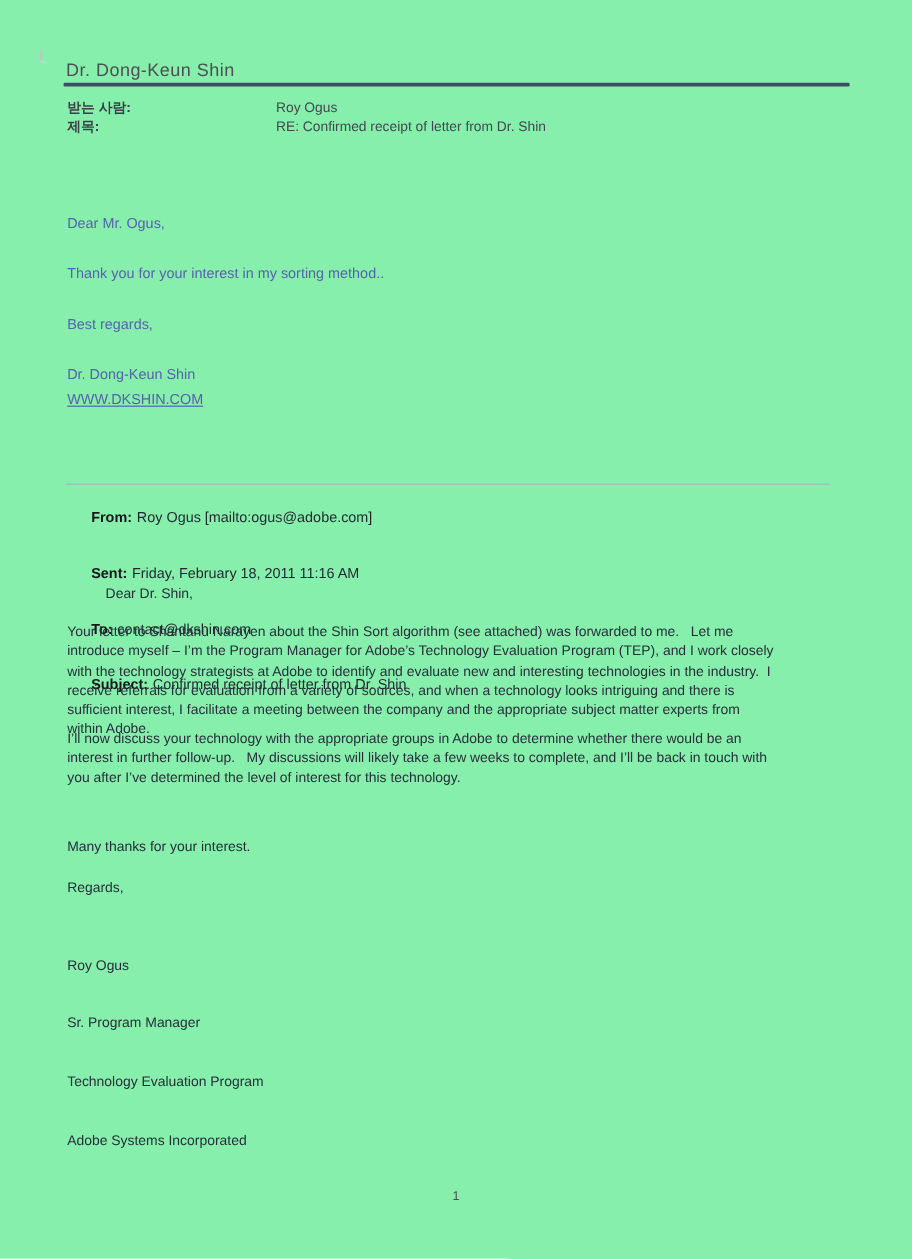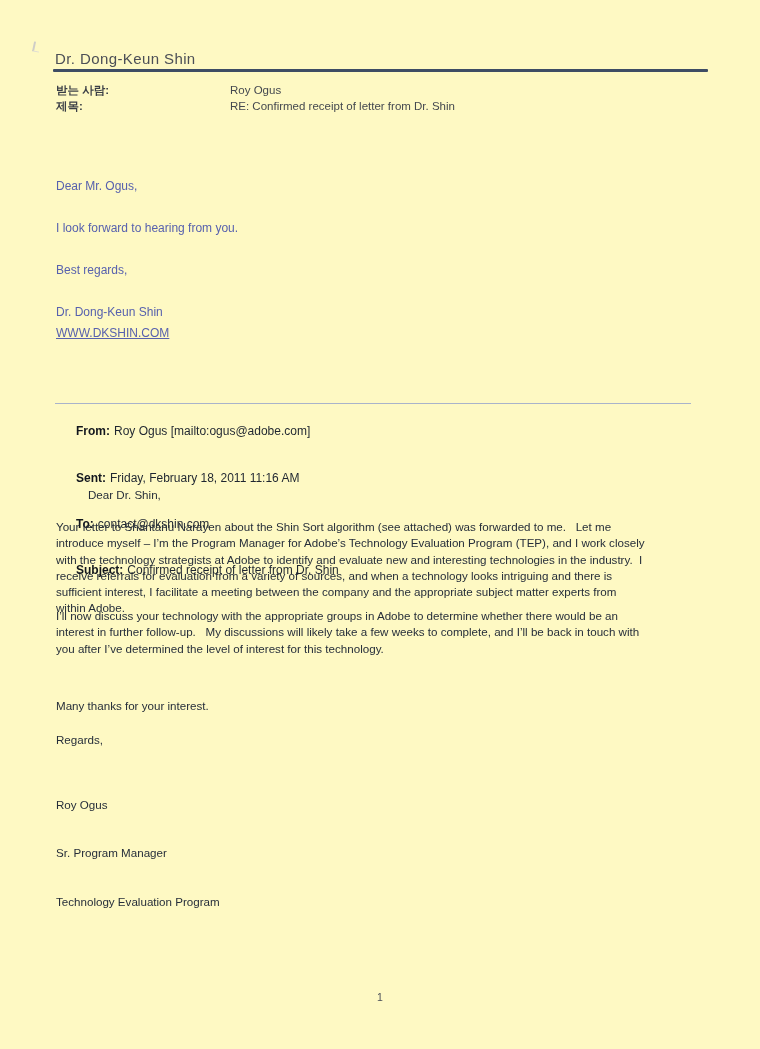--- a/index.html
+++ b/index.html
@@ -1,21 +1,21 @@
 <!DOCTYPE html>
 <html><head>
 <meta charset="utf-8">
 <style>
   html, body { margin: 0; padding: 0; }
   body {
     width: 760px; height: 1049px;
     background: #ffffff;
     font-family: "Liberation Sans", sans-serif;
   }
-  #sheet { position: relative; width: 760px; height: 1049px; background: #fef9c3; overflow: hidden; }
+  #sheet { position: relative; width: 760px; height: 1049px; background: #86efac; overflow: hidden; }
 
   .artifact {
     position: absolute; left: 33px; top: 42px; width: 5px; height: 9px;
     border-left: 2px solid #c3c3c9; border-bottom: 1px solid #d4d4d9;
     transform: rotate(12deg); opacity: .8;
   }
 
   .doc-title {
     position: absolute; left: 55px; top: 50px;
     font-size: 15px; letter-spacing: .4px; color: #4c4f56;
@@ -79,21 +79,21 @@
     </div>
     <div class="meta-row">
       <span class="meta-label">제목:</span>
       <span class="meta-value">RE: Confirmed receipt of letter from Dr. Shin</span>
     </div>
   </div>
 
   <div class="reply">
     <div>Dear Mr. Ogus,</div>
     <div class="gap"></div>
-    <div>I look forward to hearing from you.</div>
+    <div>Thank you for your interest in my sorting method..</div>
     <div class="gap"></div>
     <div>Best regards,</div>
     <div class="gap"></div>
     <div>Dr. Dong-Keun Shin</div>
     <div><span class="reply-link">WWW.DKSHIN.COM</span></div>
   </div>
 
   <div class="separator"></div>
 
   <div class="qheaders">
@@ -121,17 +121,18 @@
   <div class="qtext para2">I’ll now discuss your technology with the appropriate groups in Adobe to determine whether there would be an
 interest in further follow-up.   My discussions will likely take a few weeks to complete, and I’ll be back in touch with
 you after I’ve determined the level of interest for this technology.</div>
   <div class="qtext regards">Regards,</div>
   <div class="qtext thanks">Many thanks for your interest.</div>
 
   <div class="qtext qsig">
     <div>Roy Ogus</div>
     <div>Sr. Program Manager</div>
     <div>Technology Evaluation Program</div>
+    <div>Adobe Systems Incorporated</div>
   </div>
 
   <div class="page-num">1</div>
 
 </div>
 
 </body></html>

